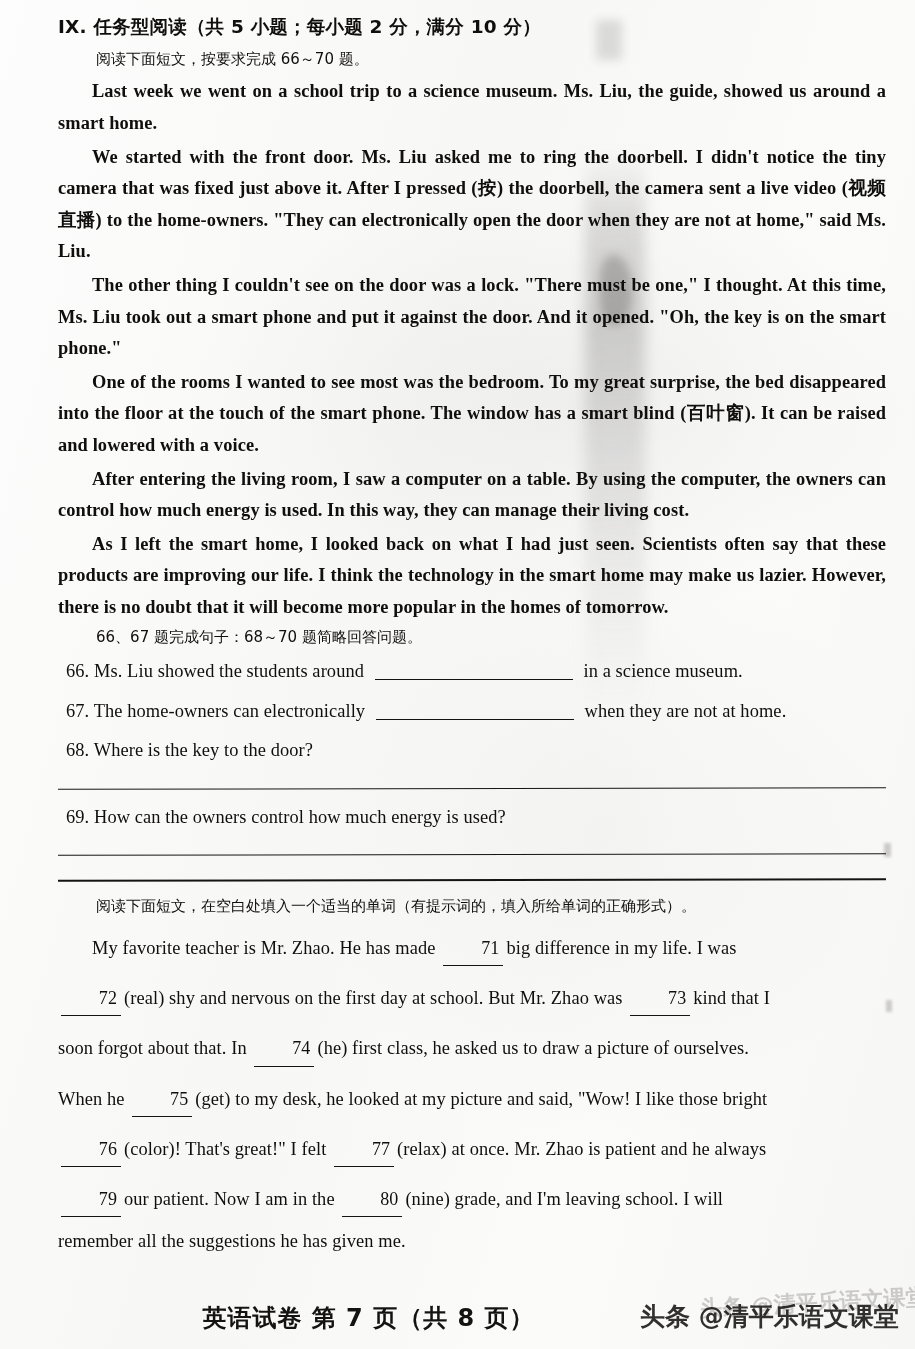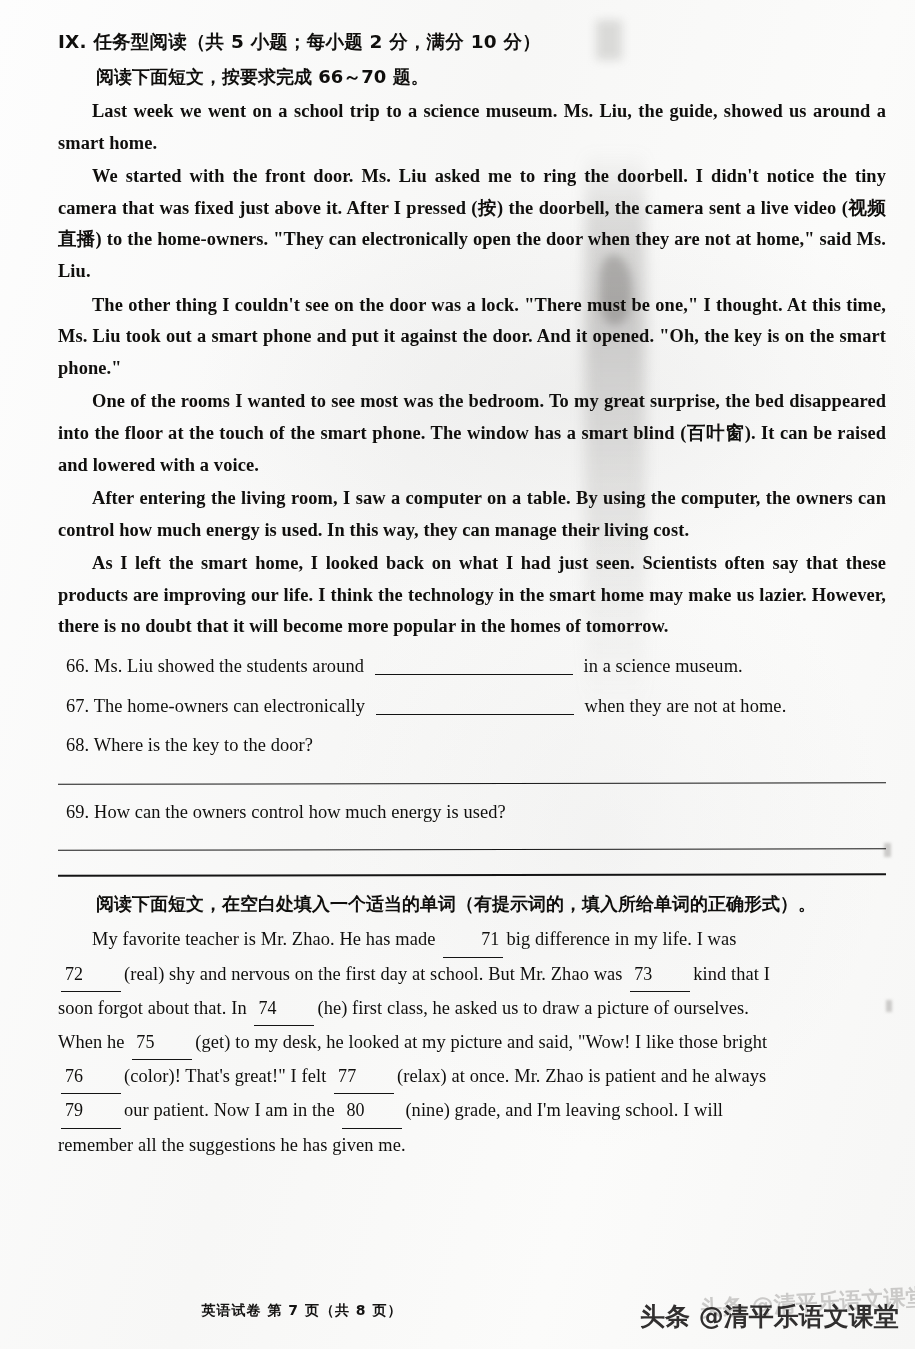--- a/index.html
+++ b/index.html
@@ -56,37 +56,37 @@
     top: 20px;
     width: 26px;
     height: 40px;
     background: rgba(150,148,146,0.30);
     filter: blur(5px);
     pointer-events: none;
   }
   .content {
     position: absolute;
     left: 58px;
-    top: 30px;
+    top: 15px;
     width: 828px;
   }
 
   
   .sec-head {
     font-family: "DejaVu Sans", "Liberation Sans", sans-serif;
     font-weight: bold;
     font-size: 18.5px;
     letter-spacing: 0.2px;
     margin: 0 0 8px 0;
     line-height: 1.35;
   }
   .sub-instr {
     font-family: "DejaVu Sans", "Liberation Sans", sans-serif;
-    font-weight: bold;
-    font-size: 18px;
+    font-weight: normal;
+    font-size: 15px;
     text-indent: 38px;
     margin: 0 0 6px 0;
     line-height: 1.5;
   }
 
   
   .para {
     font-size: 18.4px;
     line-height: 31.6px;
     text-align: justify;
@@ -134,37 +134,37 @@
     font-size: 18.4px;
     line-height: 33.2px;
     text-align: justify;
     margin: 0;
     letter-spacing: 0.1px;
   }
   .cloze.first { text-indent: 34px; }
   .gap {
     display: inline-block;
     min-width: 52px;
-    text-align: left;
+    text-align: right;
     border-bottom: 1.6px solid #141414;
     padding: 0 4px;
-    margin: 0 3px;
+    margin: 8px 3px;
     font-size: 18px;
   }
 
   
   .footer {
     position: absolute;
     left: 0;
     top: 1302px;
-    width: 724px;
+    width: 857px;
     text-align: center;
     font-family: "DejaVu Sans", "Liberation Sans", sans-serif;
     font-weight: bold;
-    font-size: 14px;
+    font-size: 24px;
     letter-spacing: 1px;
     color: #141312;
   }
   .footer .inner { display: inline-block; padding-right: 120px; }
   .watermark {
     position: absolute;
     left: 640px;
     top: 1300px;
     font-family: "DejaVu Sans", "Liberation Sans", sans-serif;
     font-weight: bold;
@@ -208,20 +208,21 @@
     <h2 class="sec-head">IX. 任务型阅读（共 5 小题；每小题 2 分，满分 10 分）</h2>
     <p class="sub-instr">阅读下面短文，按要求完成 66～70 题。</p>
 
     <p class="para">Last week we went on a school trip to a science museum. Ms. Liu, the guide, showed us around a smart home.</p>
     <p class="para">We started with the front door. Ms. Liu asked me to ring the doorbell. I didn't notice the tiny camera that was fixed just above it. After I pressed (按) the doorbell, the camera sent a live video (视频直播) to the home-owners. "They can electronically open the door when they are not at home," said Ms. Liu.</p>
     <p class="para">The other thing I couldn't see on the door was a lock. "There must be one," I thought. At this time, Ms. Liu took out a smart phone and put it against the door. And it opened. "Oh, the key is on the smart phone."</p>
     <p class="para">One of the rooms I wanted to see most was the bedroom. To my great surprise, the bed disappeared into the floor at the touch of the smart phone. The window has a smart blind (百叶窗). It can be raised and lowered with a voice.</p>
     <p class="para">After entering the living room, I saw a computer on a table. By using the computer, the owners can control how much energy is used. In this way, they can manage their living cost.</p>
     <p class="para">As I left the smart home, I looked back on what I had just seen. Scientists often say that these products are improving our life. I think the technology in the smart home may make us lazier. However, there is no doubt that it will become more popular in the homes of tomorrow.</p>
 
+    <p class="sub-instr">66、67 题完成句子：68～70 题简略回答问题。</p>
 
     <p class="qline">
       <span>66.</span>
       <span>Ms. Liu showed the students around</span>
       <span class="blank-inline"></span>
       <span>in a science museum.</span>
     </p>
 
     <p class="qline">
       <span>67.</span>

